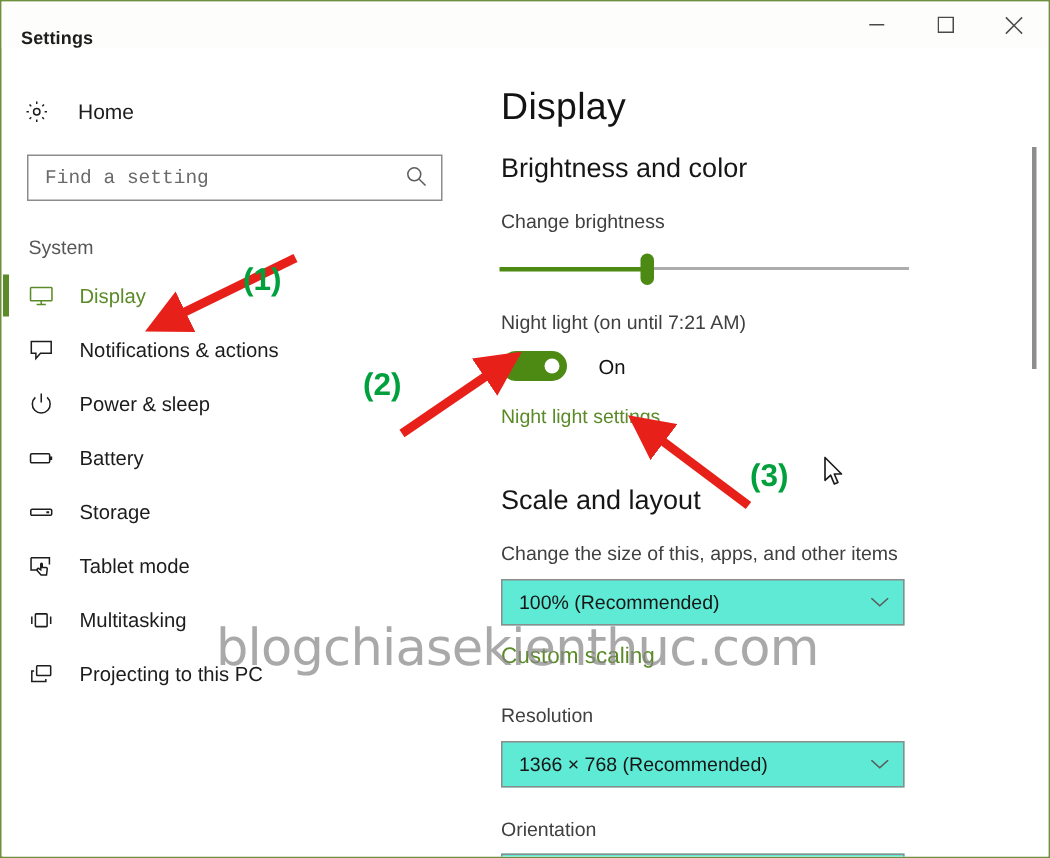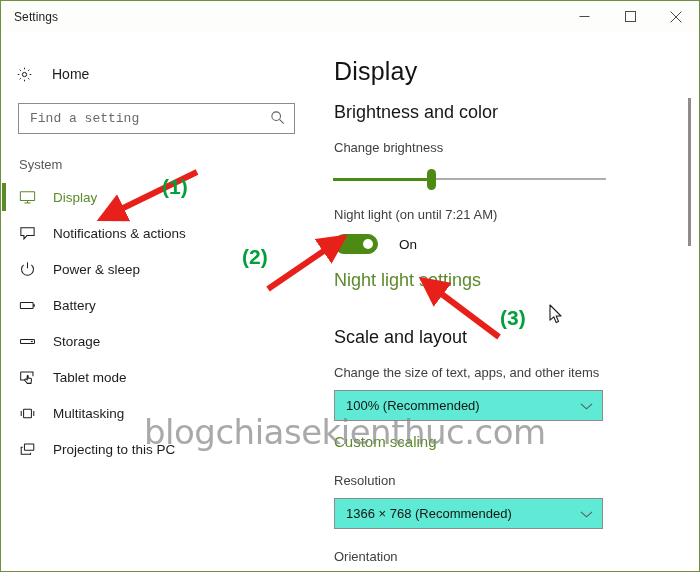--- a/index.html
+++ b/index.html
@@ -15,21 +15,21 @@
     background: #ffffff;
     border: 1px solid #6f8f3f;
     overflow: hidden;
   }
 
   
   #titlebar {
     position: absolute; left: 0; top: 0;
     width: 698px; height: 31px;
     background: #fdfdfb;
-    display: flex; align-items: center;
+    display: flex; align-items: flex-end; font-weight: bold;
   }
   #titlebar-text {
     margin-left: 13px;
     font-size: 12px; color: #1d1d1d;
     letter-spacing: .1px;
   }
   #winbuttons {
     position: absolute; right: 0; top: 0;
     height: 31px; display: flex;
   }
@@ -167,21 +167,21 @@
     background: #ffffff;
   }
   #toggle-state {
     margin-left: 21px;
     font-size: 13.5px; color: #131313;
   }
 
   .link {
     display: inline-block;
     margin: 16px 0 0 14px;
-    font-size: 18px; color: #5b8a29;
+    font-size: 13px; color: #5b8a29;
     text-decoration: none;
   }
   .link.small { font-size: 15px; margin-top: 12px; }
 
   .combo {
     margin: 10px 0 0 14px;
     width: 269px; height: 31px;
     border: 1px solid #8c8c8c;
     background: #5eead4;
     display: flex; align-items: center; justify-content: space-between;
@@ -385,21 +385,21 @@
       <div id="toggle">
         <div id="toggle-knob"></div>
       </div>
       <span id="toggle-state">On</span>
     </div>
 
     <a href="#" class="link">Night light settings</a>
 
     <h2 class="h2" style="margin-top:36px;">Scale and layout</h2>
 
-    <div class="field-label">Change the size of text, apps, and other items</div>
+    <div class="field-label">Change the size of this, apps, and other items</div>
 
     <div class="combo">
       <span class="val">100% (Recommended)</span>
       <span class="chev">
         <svg width="13" height="9" viewBox="0 0 14 9" fill="none" stroke="currentColor" stroke-width="1.1">
           <polyline points="1,1.6 7,7 13,1.6"></polyline>
         </svg>
       </span>
     </div>
 

